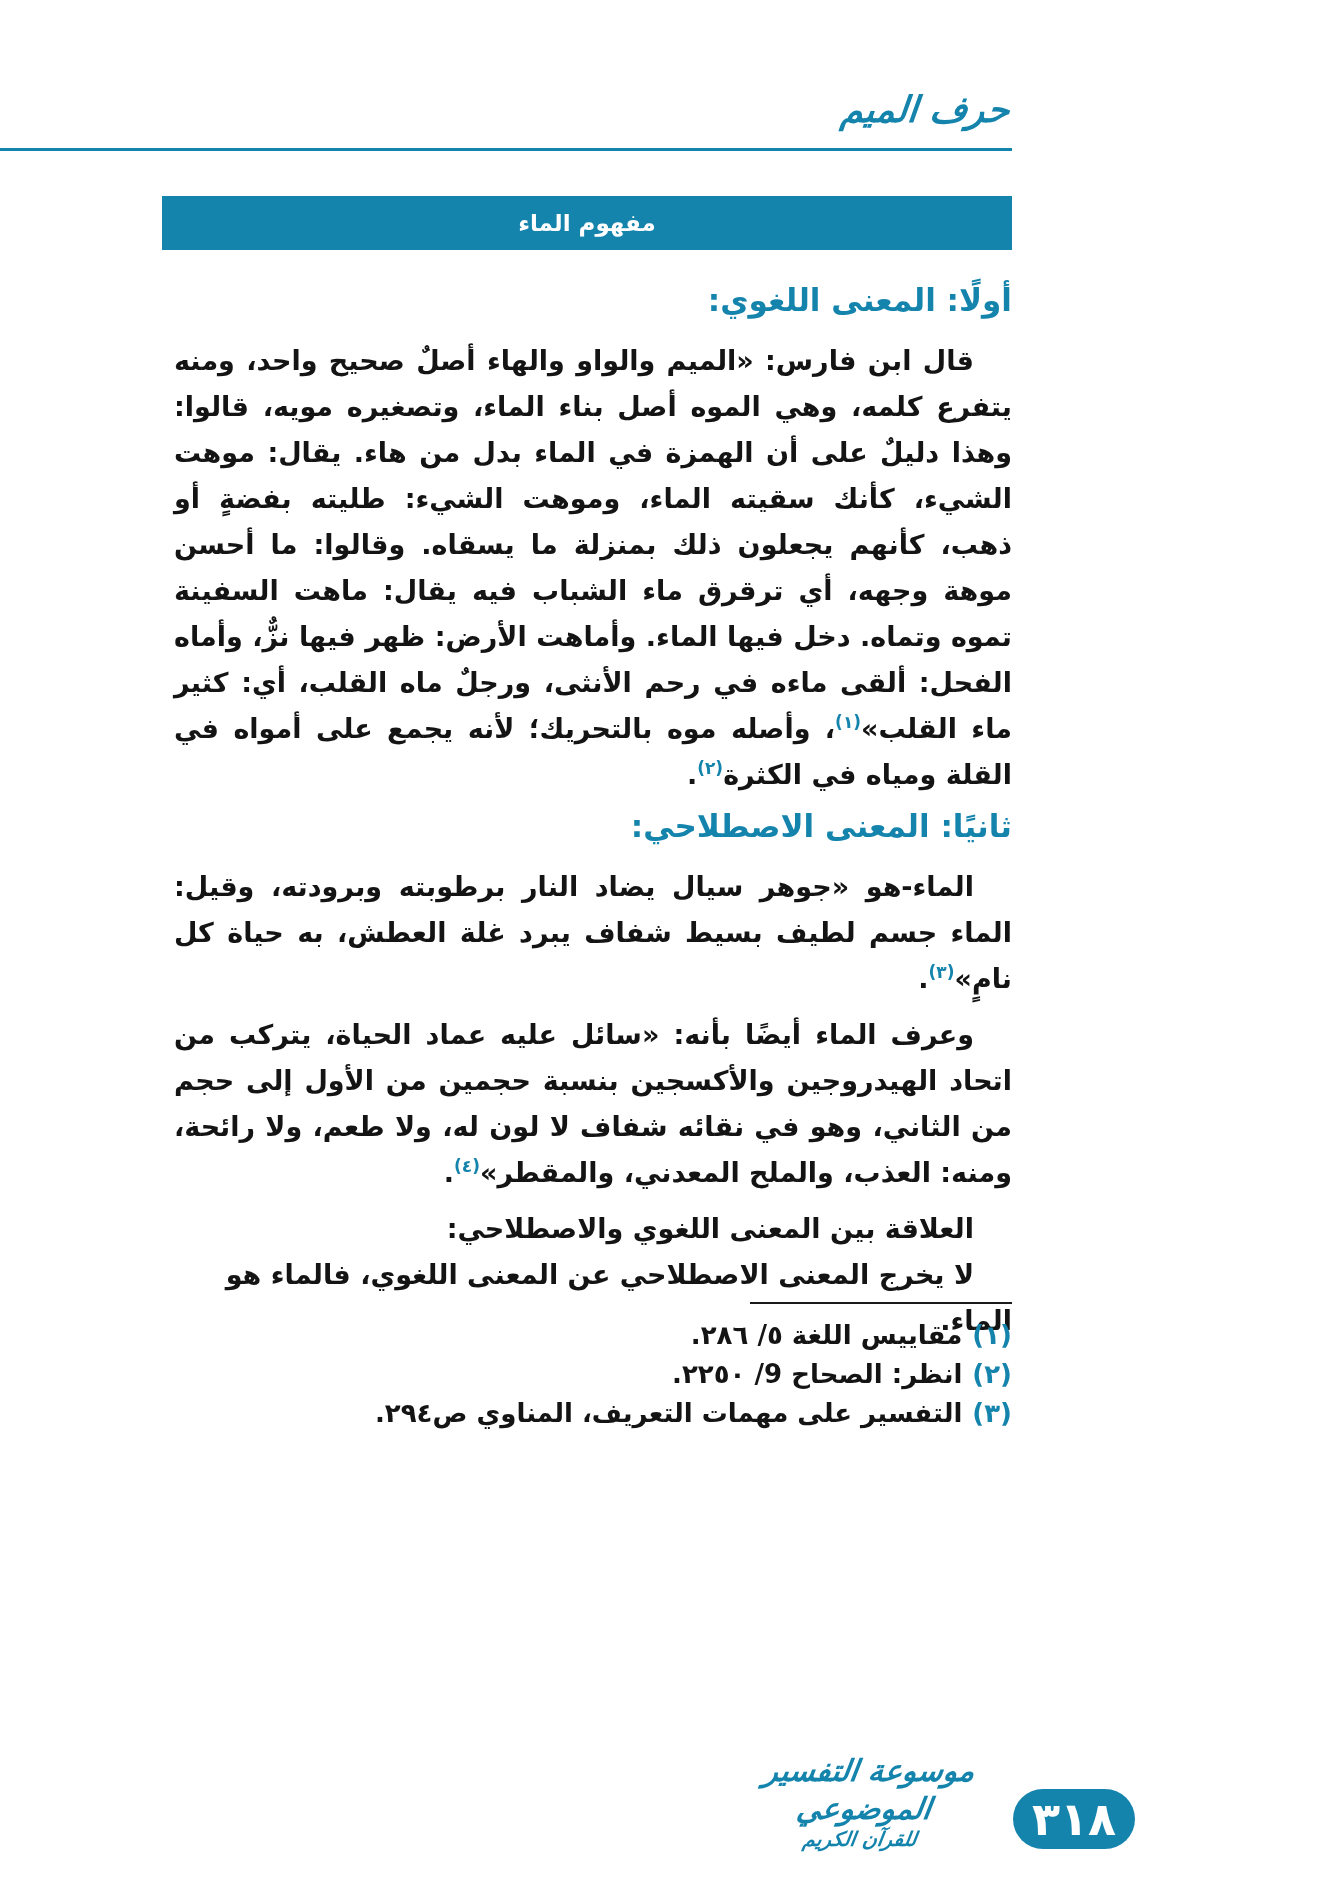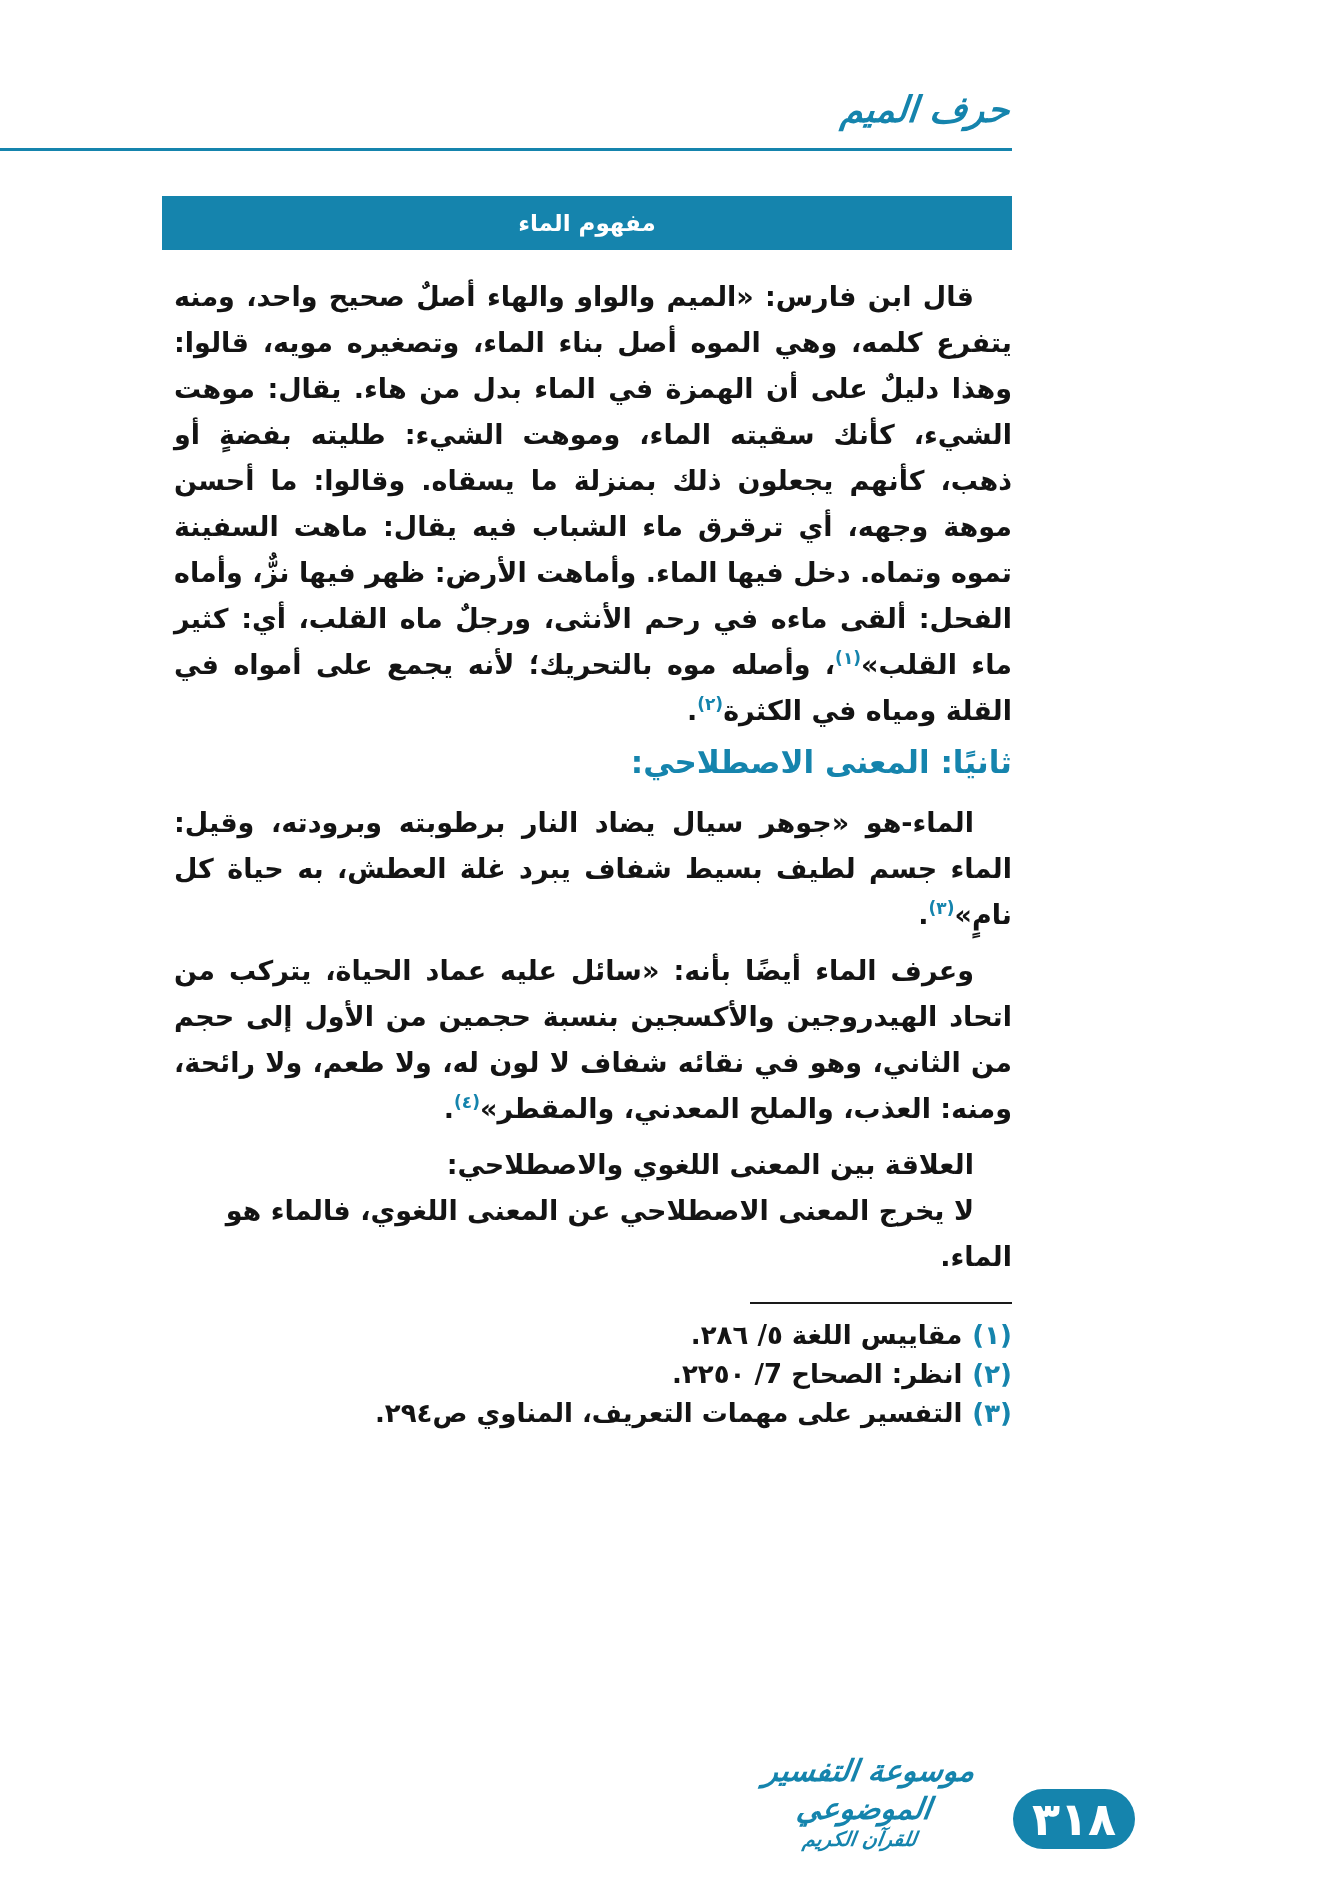--- a/index.html
+++ b/index.html
@@ -157,41 +157,42 @@
 
   <div class="chapter-header">حرف الميم</div>
   <div class="header-rule"></div>
 
   <div class="banner">
     <span>مفهوم الماء</span>
   </div>
 
   <div class="content">
 
+    <h2 class="section-heading">أولًا: المعنى اللغوي:</h2>
 
     <p class="body-para"><span>قال ابن فارس: «الميم والواو والهاء أصلٌ صحيح واحد، ومنه يتفرع كلمه، وهي الموه أصل بناء الماء، وتصغيره مويه، قالوا: وهذا دليلٌ على أن الهمزة في الماء بدل من هاء. يقال: موهت الشيء، كأنك سقيته الماء، وموهت الشيء: طليته بفضةٍ أو ذهب، كأنهم يجعلون ذلك بمنزلة ما يسقاه. وقالوا: ما أحسن موهة وجهه، أي ترقرق ماء الشباب فيه يقال: ماهت السفينة تموه وتماه. دخل فيها الماء. وأماهت الأرض: ظهر فيها نزٌّ، وأماه الفحل: ألقى ماءه في رحم الأنثى، ورجلٌ ماه القلب، أي: كثير ماء القلب»</span><sup>(١)</sup><span>، وأصله موه بالتحريك؛ لأنه يجمع على أمواه في القلة ومياه في الكثرة</span><sup>(٢)</sup><span>.</span></p>
 
     <h2 class="section-heading">ثانيًا: المعنى الاصطلاحي:</h2>
 
     <p class="body-para"><span>الماء-هو «جوهر سيال يضاد النار برطوبته وبرودته، وقيل: الماء جسم لطيف بسيط شفاف يبرد غلة العطش، به حياة كل نامٍ»</span><sup>(٣)</sup><span>.</span></p>
 
     <p class="body-para"><span>وعرف الماء أيضًا بأنه: «سائل عليه عماد الحياة، يتركب من اتحاد الهيدروجين والأكسجين بنسبة حجمين من الأول إلى حجم من الثاني، وهو في نقائه شفاف لا لون له، ولا طعم، ولا رائحة، ومنه: العذب، والملح المعدني، والمقطر»</span><sup>(٤)</sup><span>.</span></p>
 
     <p class="relation-line">العلاقة بين المعنى اللغوي والاصطلاحي:</p>
     <p class="relation-line">لا يخرج المعنى الاصطلاحي عن المعنى اللغوي، فالماء هو الماء.</p>
   </div>
 
   <div class="footnotes">
     <div class="fn-rule"></div>
 
     <div class="fn-row">
       <span class="fn-num">(١)</span><span>مقاييس اللغة ٥/ ٢٨٦.</span>
     </div>
     <div class="fn-row">
-      <span class="fn-num">(٢)</span><span>انظر: الصحاح 7/ ٢٢٥٠.</span>
+      <span class="fn-num">(٢)</span><span>انظر: الصحاح 9/ ٢٢٥٠.</span>
     </div>
     <div class="fn-row">
       <span class="fn-num">(٣)</span><span>التفسير على مهمات التعريف، المناوي ص٢٩٤.</span>
     </div>
   </div>
 
   <div class="publisher-logo">
     <div class="logo-l1">موسوعة التفسير الموضوعي</div>
     <div class="logo-l2">للقرآن الكريم</div>
   </div>

